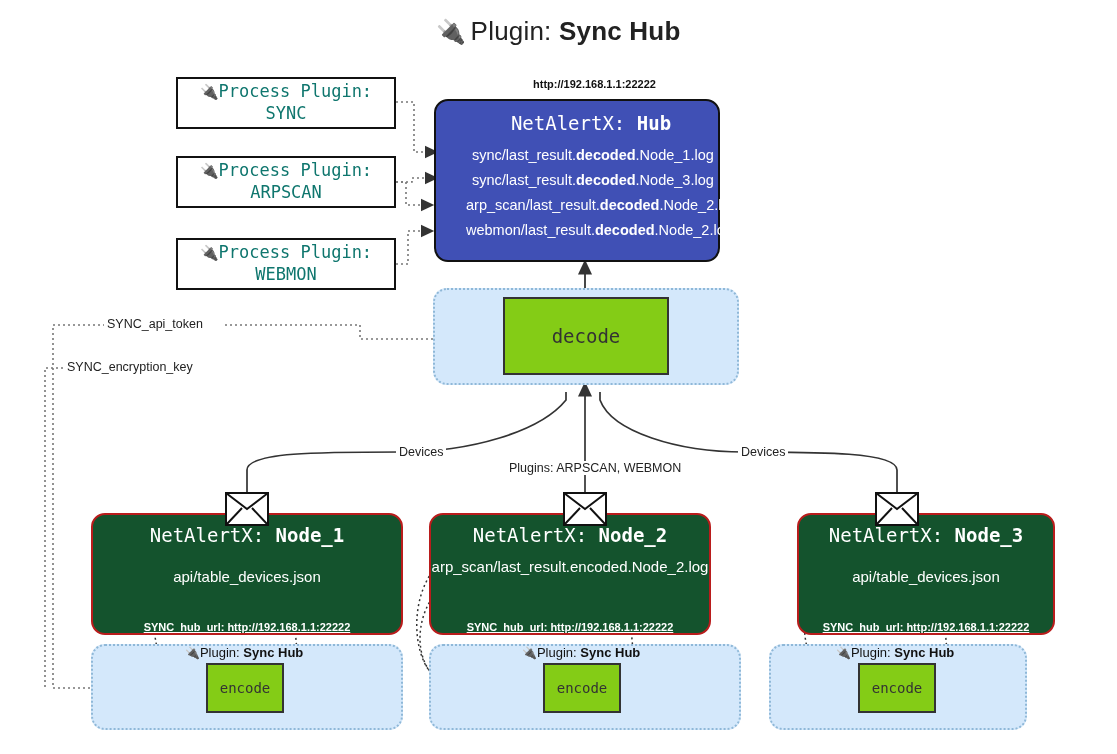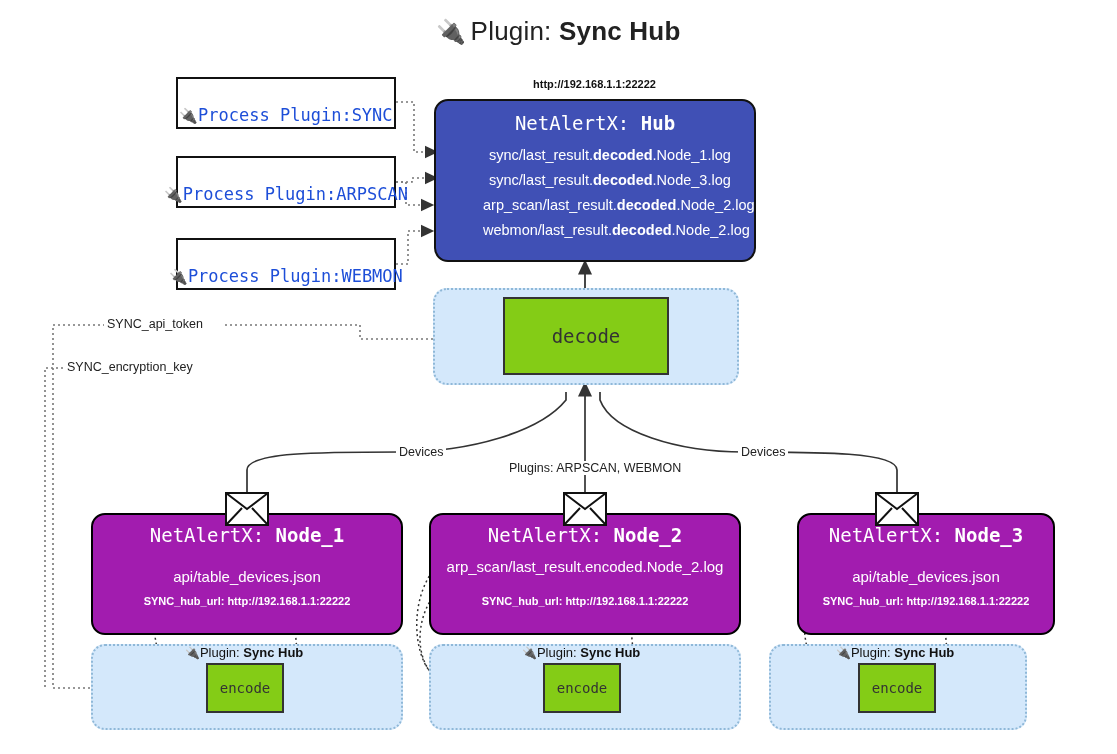--- a/index.html
+++ b/index.html
@@ -15,48 +15,48 @@
   .title{position:absolute;left:0;top:16px;width:1117px;text-align:center;
          font-size:26px;color:#222;letter-spacing:.2px;white-space:nowrap;}
   .title .plug{font-size:24px;margin-right:4px;}
   .title .light{font-weight:400;}
   .title .strong{font-weight:700;}
 
   
   .procbox{position:absolute;background:#ffffff;border:2px solid #111;
            box-sizing:border-box;z-index:3;
            font-family:"DejaVu Sans Mono","Liberation Mono",monospace;
-           font-size:17px;color:#1d4ed8;
-           display:flex;flex-direction:row;align-items:flex-end;justify-content:center;
+           font-size:17px;color:#0f766e;
+           display:flex;flex-direction:column;align-items:center;justify-content:center;
            line-height:1.28;}
   .procbox .l1{white-space:nowrap;}
   .procbox .l1 .plug{font-family:"DejaVu Sans",sans-serif;font-size:15px;}
   .procbox .l2{white-space:nowrap;}
 
   
   .hub{position:absolute;background:#4050b5;border:2px solid #111;border-radius:14px;
        box-sizing:border-box;z-index:3;color:#fff;}
   .hub .hubtitle{text-align:center;margin-top:11px;font-size:19px;
        font-family:"DejaVu Sans Mono","Liberation Mono",monospace;white-space:nowrap;}
   .hub .hubtitle b{font-weight:700;}
   .hub .rows{margin-top:9px;}
-  .hub .row{font-size:14.5px;white-space:nowrap;padding-left:8px;line-height:1.72;margin-left:45px;}
+  .hub .row{font-size:14.5px;white-space:nowrap;padding-left:8px;line-height:1.72;}
   .hub .row b{font-weight:700;}
   .urllabel{position:absolute;font-size:11px;font-weight:700;color:#111;
             white-space:nowrap;z-index:4;}
 
   
-  .node{position:absolute;background:#a21caf;border:2px solid #000000;border-radius:14px;
+  .node{position:absolute;background:#14532d;border:2px solid #b91c1c;border-radius:14px;
         box-sizing:border-box;z-index:3;color:#fff;}
   .node .ntitle{text-align:center;margin-top:9px;font-size:19px;
         font-family:"DejaVu Sans Mono","Liberation Mono",monospace;white-space:nowrap;}
   .node .ntitle b{font-weight:700;}
   .node .nline{text-align:center;font-size:15px;white-space:nowrap;line-height:1.68;}
-  .node .nfoot{position:absolute;left:0;bottom:26px;width:100%;text-align:center;
-        font-size:11px;font-weight:700;white-space:nowrap;}
+  .node .nfoot{position:absolute;left:0;bottom:0;width:100%;text-align:center;
+        font-size:11px;font-weight:700;white-space:nowrap;text-decoration:underline;}
 
   
   .dashbox{position:absolute;background:#d4e8fb;border:2px dotted #8fb8d8;
            border-radius:14px;box-sizing:border-box;z-index:2;}
 
   
   .codebox{position:absolute;background:#84cc16;border:2px solid #333;box-sizing:border-box;
            z-index:3;display:flex;align-items:center;justify-content:center;
            font-family:"DejaVu Sans Mono","Liberation Mono",monospace;color:#333;}
   .codebox.big{font-size:19px;}
@@ -131,21 +131,21 @@
     <div class="l2">ARPSCAN</div>
   </div>
 
   <div class="procbox" style="left:176px;top:238px;width:220px;height:52px;">
     <div class="l1"><span class="plug">🔌</span><span>Process Plugin:</span></div>
     <div class="l2">WEBMON</div>
   </div>
 
   <div class="urllabel" style="left:533px;top:78px;">http://192.168.1.1:22222</div>
 
-  <div class="hub" style="left:434px;top:99px;width:322px;height:163px;">
+  <div class="hub" style="left:434px;top:99px;width:286px;height:163px;padding-left:28px;">
     <div class="hubtitle">
       <span>NetAlertX:</span>
       <b>Hub</b>
     </div>
     <div class="rows">
       <div class="row"><span>sync/last_result.</span><b>decoded</b><span>.Node_1.log</span></div>
       <div class="row"><span>sync/last_result.</span><b>decoded</b><span>.Node_3.log</span></div>
       <div class="row" style="padding-left:2px;"><span>arp_scan/last_result.</span><b>decoded</b><span>.Node_2.log</span></div>
       <div class="row" style="padding-left:2px;"><span>webmon/last_result.</span><b>decoded</b><span>.Node_2.log</span></div>
     </div>
@@ -163,21 +163,21 @@
 
   <div class="node" style="left:91px;top:513px;width:312px;height:122px;">
     <div class="ntitle">
       <span>NetAlertX:</span>
       <b>Node_1</b>
     </div>
     <div class="nline" style="margin-top:18px;">api/table_devices.json</div>
     <div class="nfoot">SYNC_hub_url: http://192.168.1.1:22222</div>
   </div>
 
-  <div class="node" style="left:429px;top:513px;width:312px;height:122px;">
+  <div class="node" style="left:429px;top:513px;width:282px;height:122px;">
     <div class="ntitle">
       <span>NetAlertX:</span>
       <b>Node_2</b>
     </div>
     <div class="nline" style="margin-top:8px;">arp_scan/last_result.encoded.Node_2.log</div>
     <div class="nfoot">SYNC_hub_url: http://192.168.1.1:22222</div>
   </div>
 
   <div class="node" style="left:769px;top:513px;width:258px;height:122px;margin-left:28px;">
     <div class="ntitle">

